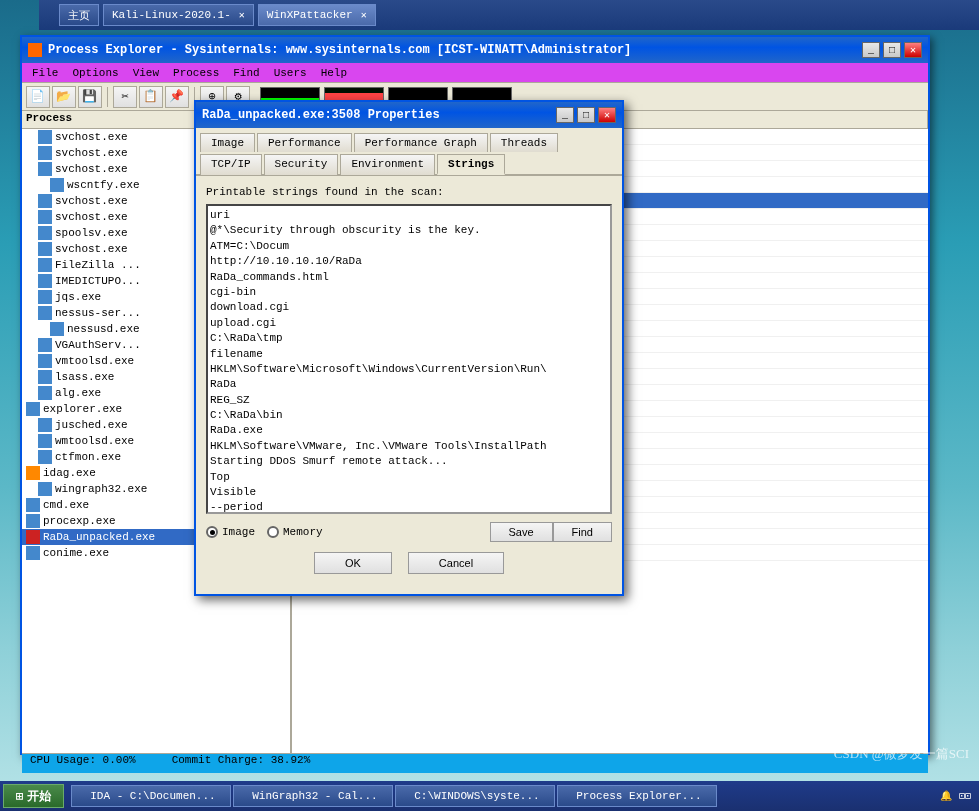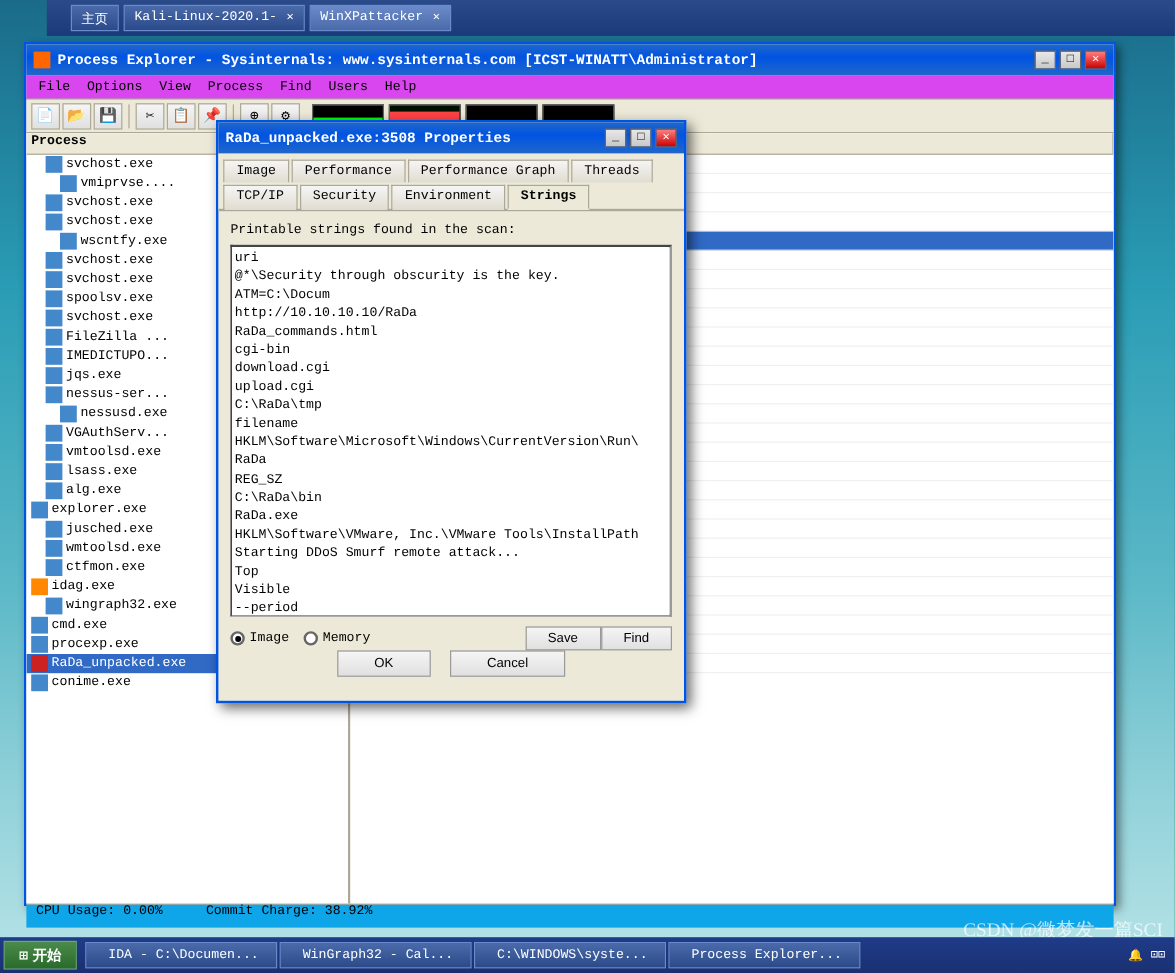--- a/index.html
+++ b/index.html
@@ -268,22 +268,22 @@
 
     
     .dialog-overlay {
       position: absolute;
       top: 0; left: 0; right: 0; bottom: 0;
       z-index: 200;
     }
     .properties-dialog {
       position: absolute;
       top: 100px;
-      left: 180px;
-      width: 392px;
+      left: 194px;
+      width: 430px;
       background: #ece9d8;
       border: 2px solid #0054e3;
       box-shadow: 4px 4px 10px rgba(0,0,0,0.6);
     }
     .dialog-titlebar {
       height: 26px;
       background: linear-gradient(180deg, #2166c9 0%, #0054e3 40%, #2166c9 100%);
       display: flex;
       align-items: center;
       padding: 0 6px;
@@ -396,20 +396,21 @@
       font-size: 11px;
       cursor: pointer;
       min-width: 55px;
     }
 
     
     .dialog-final-row {
       display: flex;
       justify-content: center;
       gap: 16px;
+      margin-top: 10px;
       padding-bottom: 10px;
     }
     .dlg-final-btn {
       padding: 4px 30px;
       background: linear-gradient(180deg, #f5f5f5 0%, #e0e0e0 100%);
       border: 1px solid #999;
       font-size: 11px;
       cursor: pointer;
       min-width: 65px;
     }
@@ -464,24 +465,24 @@
     .taskbar-right {
       display: flex;
       align-items: center;
       gap: 6px;
       padding: 0 8px;
       font-size: 10px;
       color: white;
     }
     .watermark {
       position: absolute;
-      bottom: 25px;
+      bottom: 48px;
       right: 10px;
       color: rgba(255,255,255,0.7);
-      font-size: 16px;
+      font-size: 13px;
       font-family: serif;
     }
 
     
     .strings-box::-webkit-scrollbar { width: 16px; height: 16px; }
     .strings-box::-webkit-scrollbar-track { background: #ece9d8; }
     .strings-box::-webkit-scrollbar-thumb { background: #999; border: 1px solid #666; }
   </style>
 </head>
 <body>
@@ -556,25 +557,20 @@
       <div class="pe-process-list">
         <div class="pe-process-header">
           <div class="ph-col process">Process</div>
           <div class="ph-col pid">PID</div>
         </div>
 
         <div class="process-item process-indent">
             <div class="process-icon"></div>
             <div class="process-name">svchost.exe</div>
             <div class="process-pid">848</div>
-          </div>
-        <div class="process-item process-indent2">
-            <div class="process-icon"></div>
-            <div class="process-name">vmiprvse....</div>
-            <div class="process-pid">1960</div>
           </div>
         <div class="process-item process-indent">
             <div class="process-icon"></div>
             <div class="process-name">svchost.exe</div>
             <div class="process-pid">932</div>
           </div>
         <div class="process-item process-indent">
             <div class="process-icon"></div>
             <div class="process-name">svchost.exe</div>
             <div class="process-pid">1024</div>

